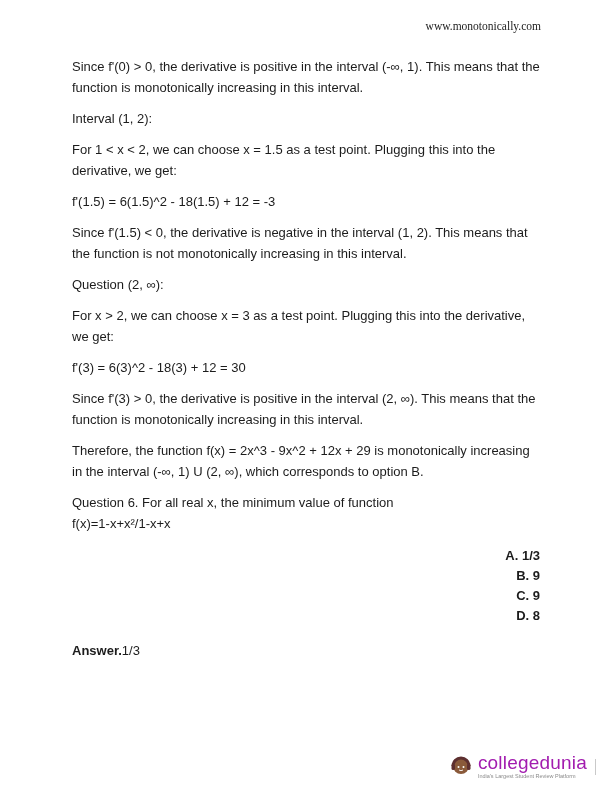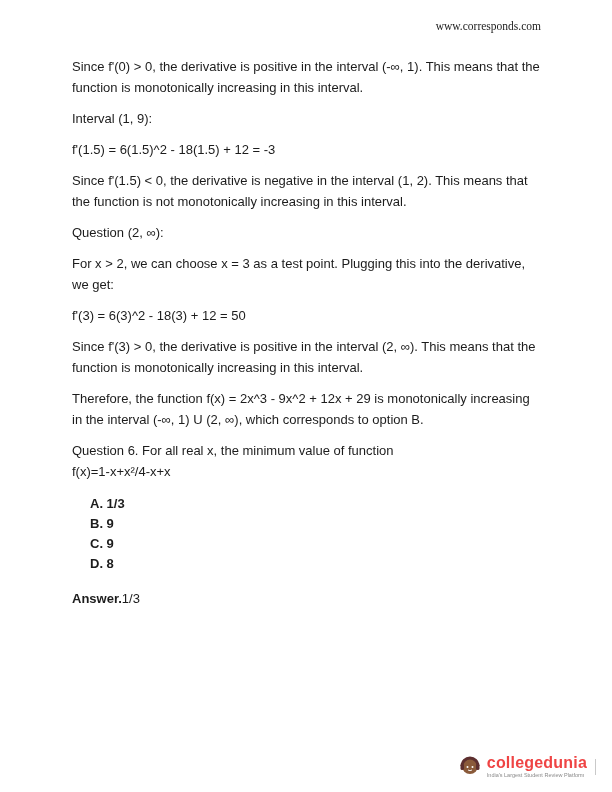--- a/index.html
+++ b/index.html
@@ -31,83 +31,85 @@
     line-height:21px;
   }
   .q-heading {
     font-weight:normal;
     line-height:21px;
     margin:2px 0 12px 0;
   }
   .options {
     margin:0 0 14px 18px;
     font-weight:bold;
+    text-align:right;
   }
   .options .option {
     line-height:20px;
   }
   .answer-line {
     line-height:21px;
   }
   .answer-line .lbl { font-weight:bold; }
   .footer-logo {
     position:absolute;
     right:16px; bottom:12px;
     display:flex;
     align-items:center;
     gap:5px;
     text-decoration:none;
   }
   .logo-texts { display:flex; flex-direction:column; line-height:1; }
   .logo-name {
-    font-weight:bold;
-    font-size:16px;
-    color:#ef4444;
+    font-weight:normal;
+    font-size:19px;
+    color:#a21caf;
     letter-spacing:.2px;
   }
   .logo-tagline {
     font-size:5.5px;
     color:#8a8a8a;
     margin-top:2px;
   }
   .logo-divider {
     width:1px; height:16px; background:#c9c9c9; margin-left:3px;
   }
 </style>
 </head>
 <body>
 
 <div class="page">
 
-  <a class="header-url">www.corresponds.com</a>
+  <a class="header-url">www.monotonically.com</a>
 
   <div class="content">
 
     <p>Since f'(0) &gt; 0, the derivative is positive in the interval (-∞, 1). This means that the function is monotonically increasing in this interval.</p>
 
-    <p>Interval (1, 9):</p>
+    <p>Interval (1, 2):</p>
 
+    <p>For 1 &lt; x &lt; 2, we can choose x = 1.5 as a test point. Plugging this into the derivative, we get:</p>
 
     <p>f'(1.5) = 6(1.5)^2 - 18(1.5) + 12 = -3</p>
 
     <p>Since f'(1.5) &lt; 0, the derivative is negative in the interval (1, 2). This means that the function is not monotonically increasing in this interval.</p>
 
     <p>Question (2, ∞):</p>
 
     <p>For x &gt; 2, we can choose x = 3 as a test point. Plugging this into the derivative, we get:</p>
 
-    <p>f'(3) = 6(3)^2 - 18(3) + 12 = 50</p>
+    <p>f'(3) = 6(3)^2 - 18(3) + 12 = 30</p>
 
     <p>Since f'(3) &gt; 0, the derivative is positive in the interval (2, ∞). This means that the function is monotonically increasing in this interval.</p>
 
     <p>Therefore, the function f(x) = 2x^3 - 9x^2 + 12x + 29 is monotonically increasing in the interval (-∞, 1) U (2, ∞), which corresponds to option B.</p>
 
     <div class="q-heading">
       <div>Question 6. For all real x, the minimum value of function</div>
-      <div>f(x)=1-x+x²/4-x+x</div>
+      <div>f(x)=1-x+x²/1-x+x</div>
     </div>
 
     <div class="options">
       <div class="option">A. 1/3</div>
       <div class="option">B. 9</div>
       <div class="option">C. 9</div>
       <div class="option">D. 8</div>
     </div>
 
     <div class="answer-line">

